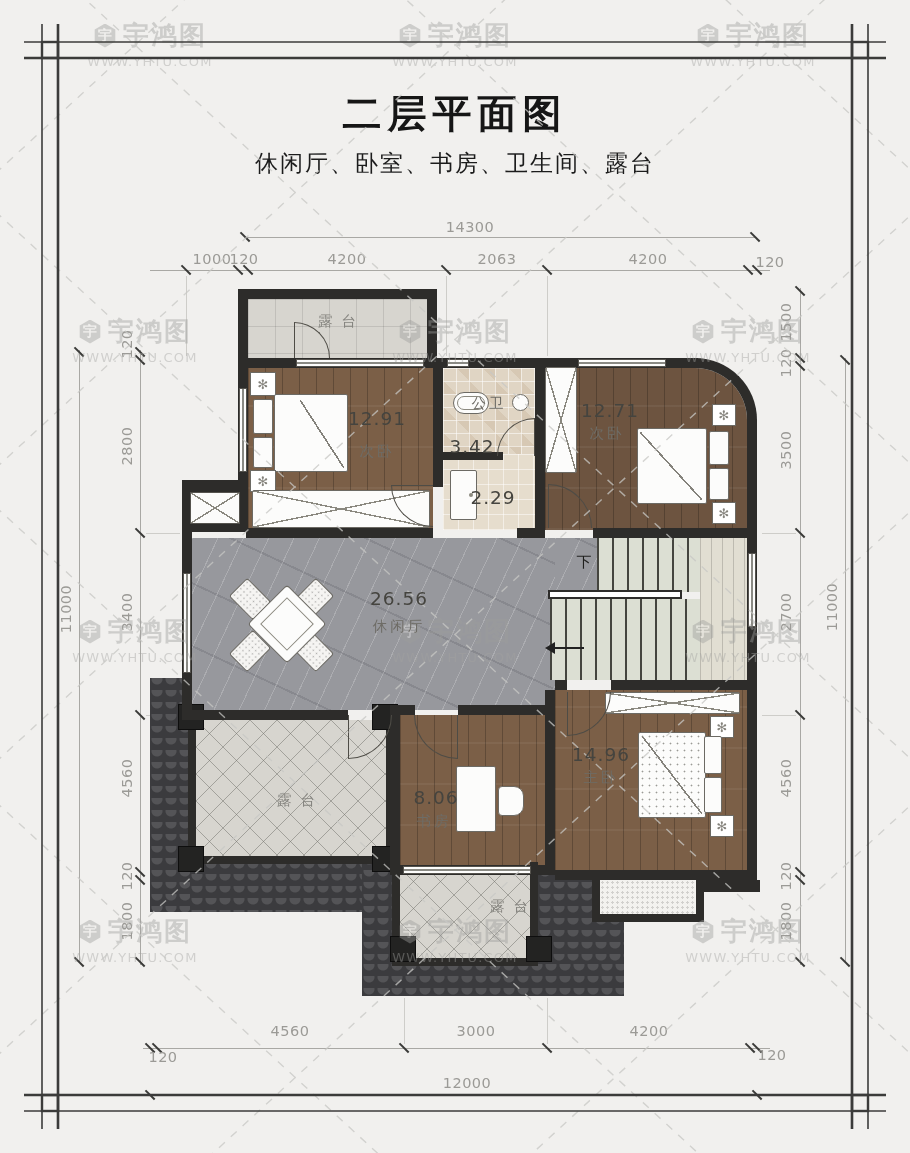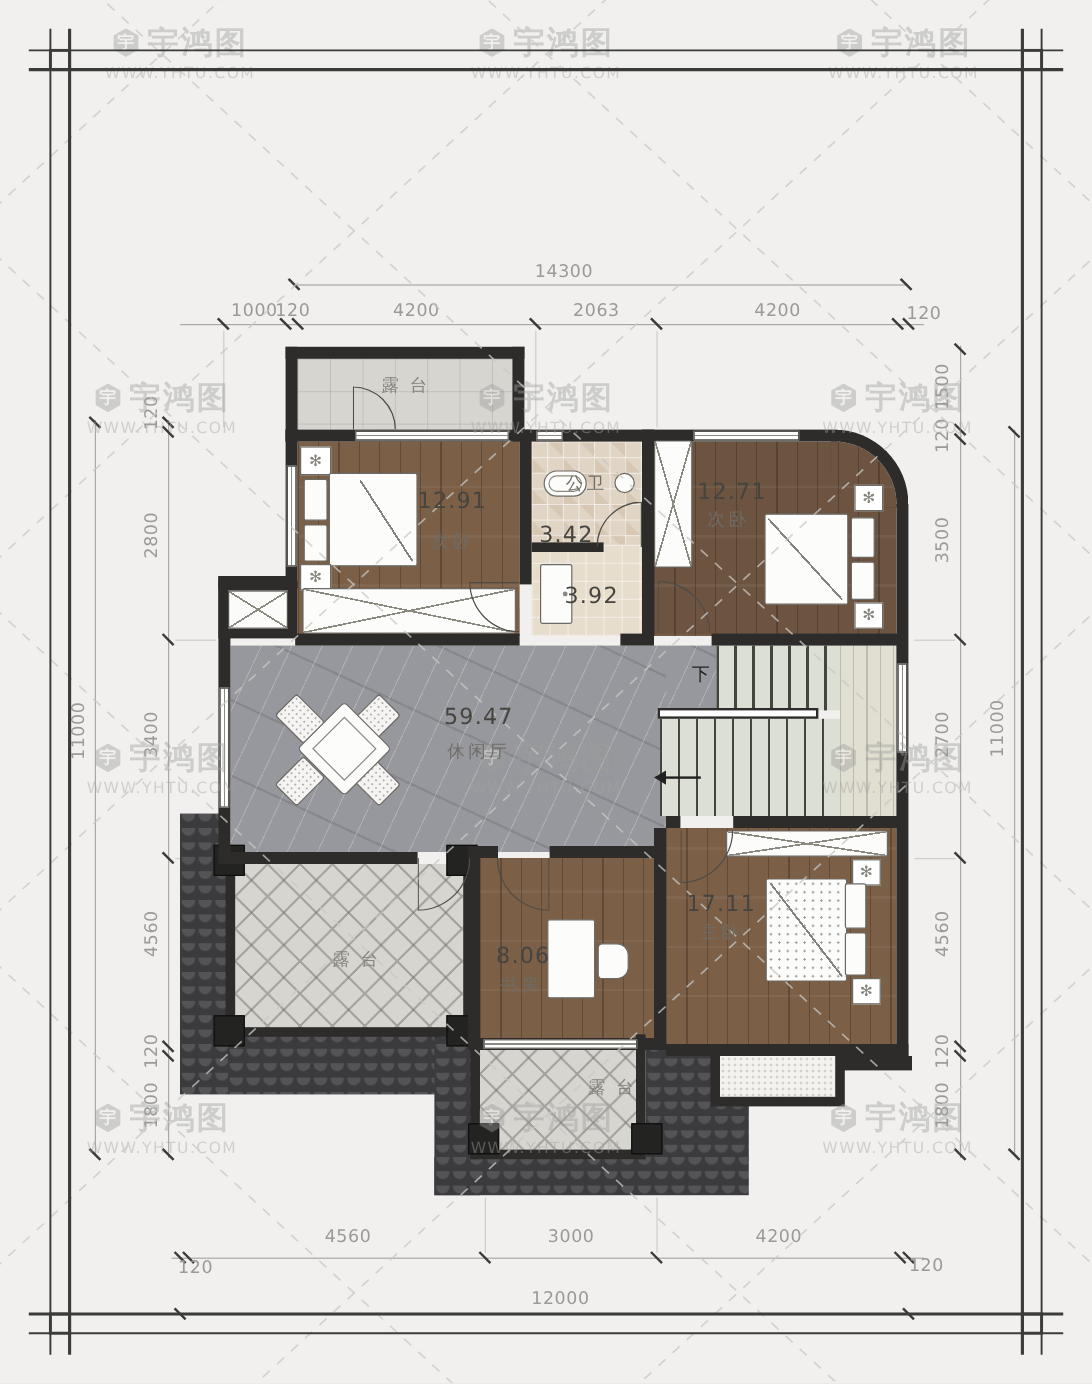--- a/index.html
+++ b/index.html
@@ -162,20 +162,22 @@
       <div class="wm-url">WWW.YHTU.COM</div>
     </div>
   <div class="wm" style="left:663px;top:914px">
       <div class="wm-top">
         <span class="wm-logo">宇</span>
         <span class="wm-brand">宇鸿图</span>
       </div>
       <div class="wm-url">WWW.YHTU.COM</div>
     </div>
 
+  <div class="title">二层平面图</div>
+  <div class="subtitle">休闲厅、卧室、书房、卫生间、露台</div>
 
   <div class="roof lay1" style="left:150px;top:678px;width:40px;height:234px"></div>
   <div class="roof lay1" style="left:190px;top:862px;width:205px;height:50px"></div>
   <div class="roof lay1" style="left:362px;top:858px;width:38px;height:138px"></div>
   <div class="roof lay1" style="left:538px;top:858px;width:86px;height:110px"></div>
   <div class="roof lay1" style="left:362px;top:964px;width:262px;height:32px"></div>
   <div class="w lay1" style="left:592px;top:872px;width:112px;height:50px"></div>
 
   <div class="tile lay2" style="left:248px;top:299px;width:179px;height:59px"></div>
   <div class="wood lay2" style="left:248px;top:368px;width:185px;height:162px"></div>
@@ -295,29 +297,29 @@
   <div class="fan lay3" style="left:710px;top:815px;width:24px;height:22px">✻</div>
 
   <div class="furn lay3" style="left:456px;top:766px;width:40px;height:66px"></div>
   <div class="furn lay3" style="left:498px;top:786px;width:26px;height:30px;border-radius:4px 10px 10px 4px"></div>
 
   <div class="rlab tlab" style="left:337px;top:321px">露台</div>
   <div class="rlab num" style="left:377px;top:418px">12.91</div>
   <div class="rlab nm" style="left:377px;top:451px">次卧</div>
   <div class="rlab nm" style="left:489px;top:403px">公卫</div>
   <div class="rlab num" style="left:472px;top:446px">3.42</div>
-  <div class="rlab num" style="left:493px;top:497px">3.92</div>
+  <div class="rlab num" style="left:493px;top:497px">2.29</div>
   <div class="rlab num" style="left:610px;top:410px">12.71</div>
   <div class="rlab nm" style="left:607px;top:433px">次卧</div>
-  <div class="rlab num" style="left:399px;top:598px">59.47</div>
+  <div class="rlab num" style="left:399px;top:598px">26.56</div>
   <div class="rlab nm" style="left:399px;top:626px">休闲厅</div>
   <div class="rlab" style="left:584px;top:562px;font-size:15px;color:#1f1f1d">下</div>
   <div class="rlab num" style="left:436px;top:797px">8.06</div>
   <div class="rlab nm" style="left:434px;top:821px">书房</div>
-  <div class="rlab num" style="left:601px;top:754px">17.11</div>
+  <div class="rlab num" style="left:601px;top:754px">14.96</div>
   <div class="rlab nm" style="left:601px;top:777px">主卧</div>
   <div class="rlab tlab" style="left:296px;top:800px">露台</div>
   <div class="rlab tlab" style="left:509px;top:906px">露台</div>
 
   <div class="dl" style="left:245px;top:237px;width:510px;height:1px"></div>
   <div class="tk" style="left:245px;top:237px"></div>
   <div class="tk" style="left:755px;top:237px"></div>
   <div class="dt" style="left:470px;top:227px">14300</div>
   <div class="dl" style="left:150px;top:270px;width:620px;height:1px"></div>
   <div class="tk" style="left:186px;top:270px"></div>

